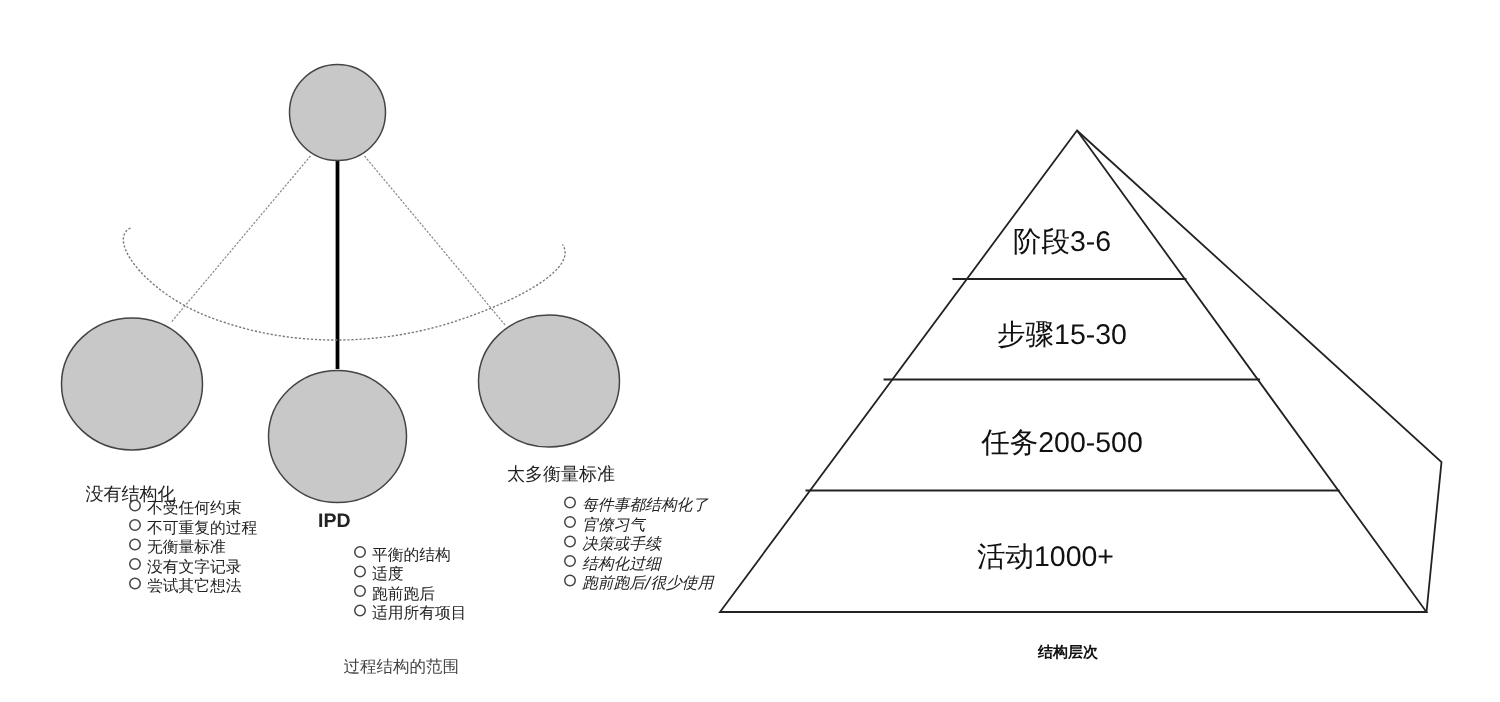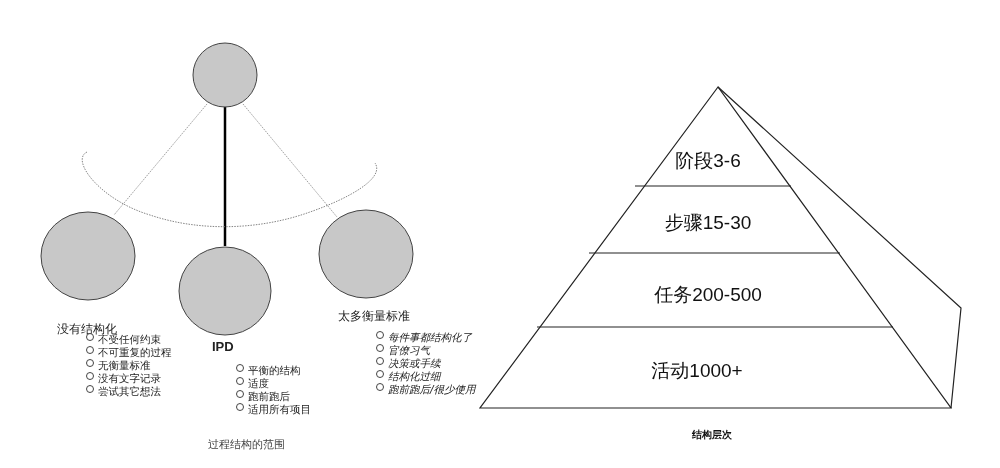--- a/index.html
+++ b/index.html
@@ -4,21 +4,21 @@
 <style>
   html, body { margin:0; padding:0; background:#ffffff; }
   body { width:1000px; height:468px; position:relative; overflow:hidden;
          font-family: "DejaVu Sans", sans-serif; color:#111; }
   svg.canvas { position:absolute; left:0; top:0; }
   .head { position:absolute; font-size:12px; color:#222; white-space:nowrap; text-align:center; }
   .head.bold { font-weight:bold; font-family: Liberation Sans, sans-serif; font-size:13px; }
   ul.bul { position:absolute; list-style:none; margin:0; padding:0; font-size:10.5px; line-height:13px; color:#222; }
   ul.bul li { display:flex; align-items:flex-start; white-space:nowrap;padding-left:48px; }
   ul.bul li .dot { display:inline-block; width:6px; height:6px; border:1px solid #444; border-radius:50%; margin-right:4px; background:#fff; }
-  .caption { position:absolute; font-size:11px; color:#444; font-family: "DejaVu Serif", serif; }
+  .caption { position:absolute; font-size:11px; color:#444; font-family: "DejaVu Serif", serif; margin-left: 21px; }
   .tier { position:absolute; font-family: Liberation Sans, sans-serif; font-size:19px; color:#111; white-space:nowrap; text-align:center; transform:translateX(-50%); }
   .title2 { position:absolute; font-size:10px; font-weight:bold; color:#111; transform:translateX(-50%); }
 </style>
 </head>
 <body>
 
 <svg class="canvas" width="1000" height="468" viewBox="0 0 1000 468">
 
   <line x1="207" y1="104" x2="114" y2="215" stroke="#888" stroke-width="0.8" stroke-dasharray="1.5,1"></line>
   <line x1="243" y1="104" x2="337" y2="217" stroke="#888" stroke-width="0.8" stroke-dasharray="1.5,1"></line>

